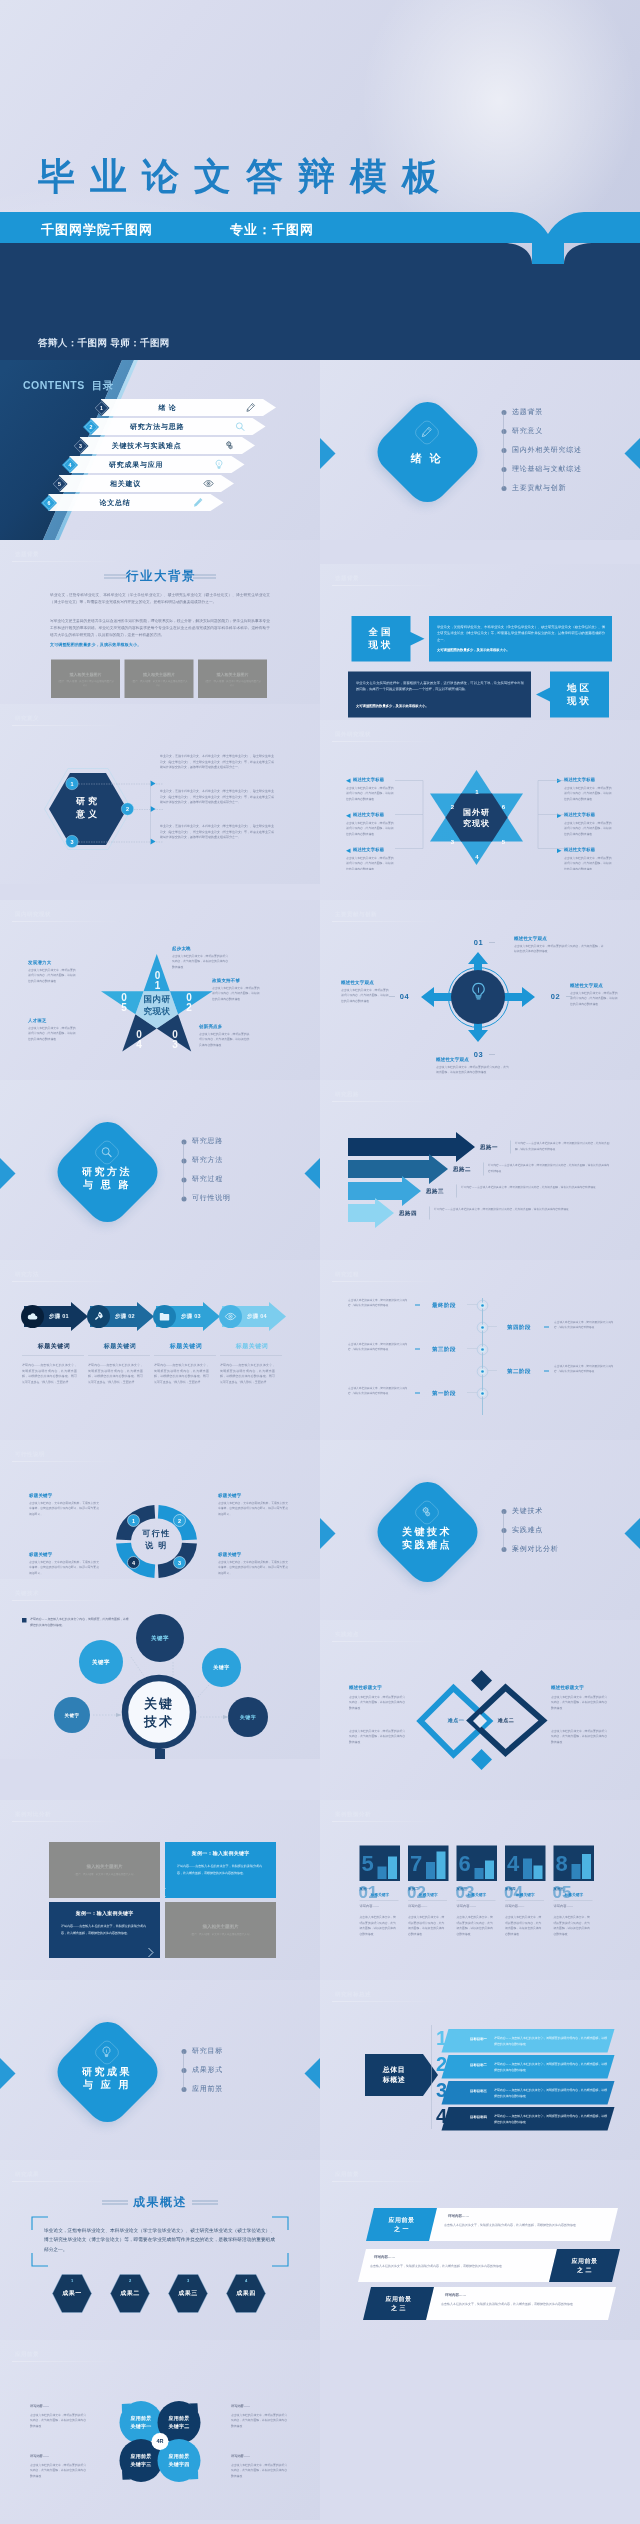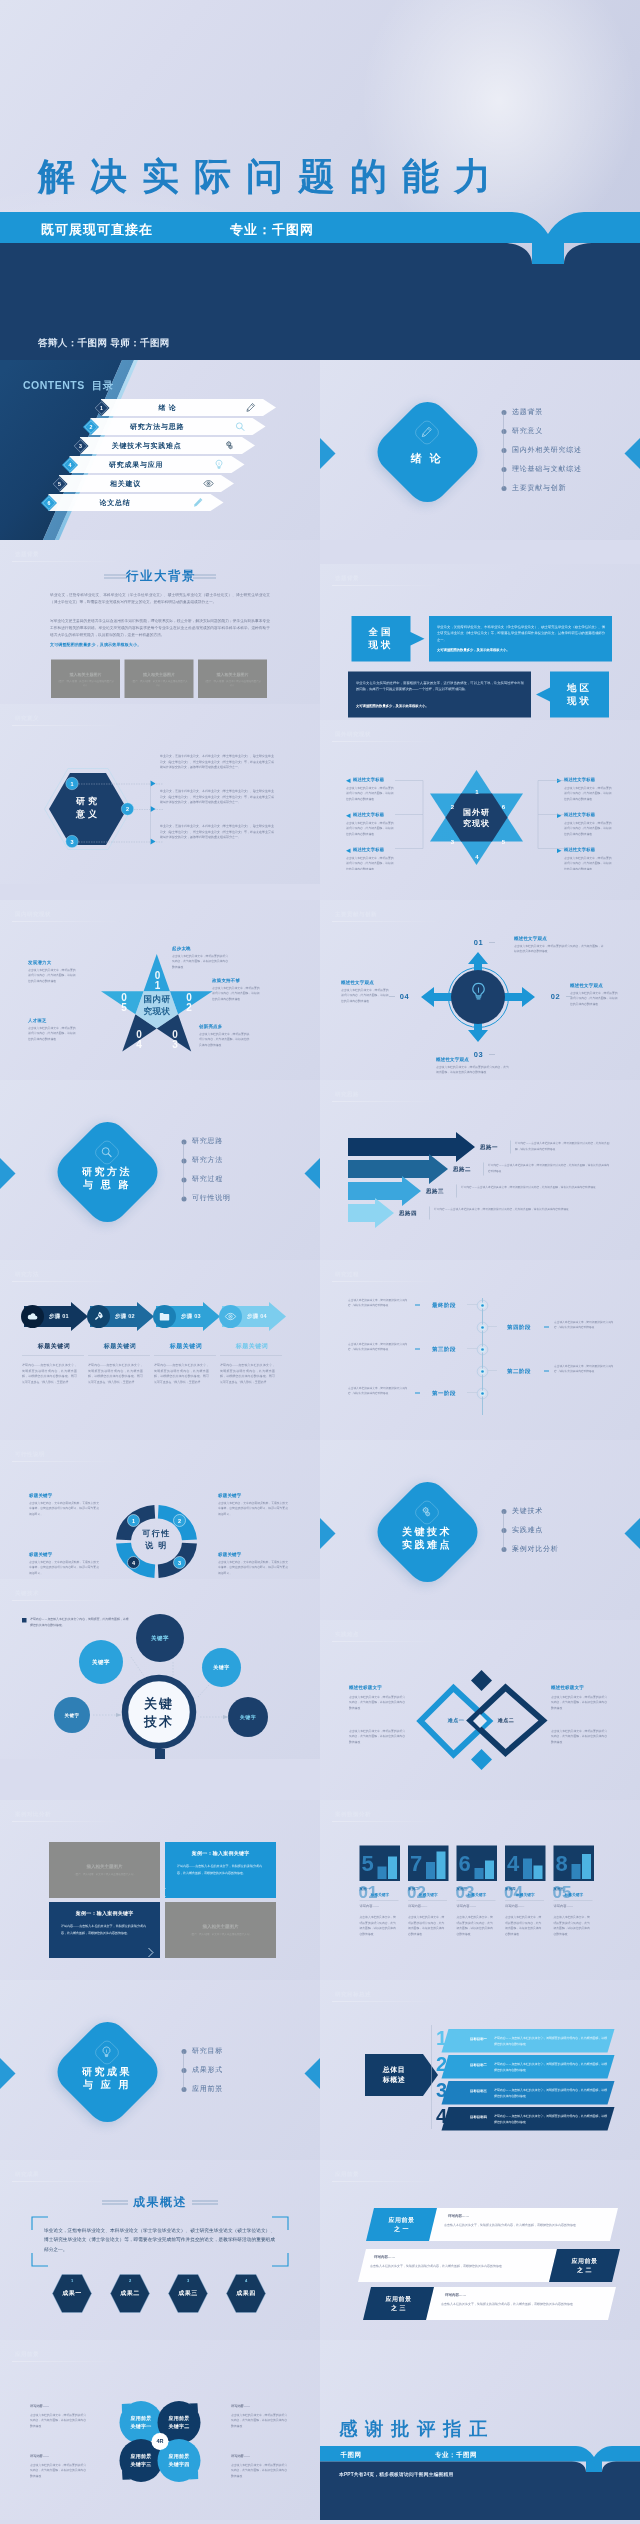--- a/index.html
+++ b/index.html
@@ -41,22 +41,22 @@
 <body>
 
 <div class="deck">
 <div class="slide s-big" style="left:0px;top:0px">
       <div class="bg"></div>
       <div class="canvas">
         <svg class="ab" style="left:0;top:212px" width="640" height="148">
           <path d="M0 0 H512 C526 0 540 9 548 22 C556 9 570 0 584 0 H640 V31 H564 V52 H532 V31 H0 Z" fill="#1c96d6"></path>
           <path d="M0 31 H504 C520 31 532 39 532 52 H564 C564 39 576 31 592 31 H640 V148 H0 Z" fill="#1b3f6b"></path>
         </svg>
-        <div class="title-main">解决实际问题的能力</div>
-        <div class="sub-l">既可展现可直接在</div>
+        <div class="title-main">毕业论文答辩模板</div>
+        <div class="sub-l">千图网学院千图网</div>
         <div class="sub-r">专业：千图网</div>
         <div class="presenter">答辩人：千图网   导师：千图网</div>
       </div>
     </div>
 <div class="slide s" style="left:0px;top:360px">
       <div class="bg"></div>
       <div class="canvas">
         <svg class="ab" style="left:0;top:0" width="640" height="360">
           <defs>
             <linearGradient id="cg1" x1=".1" y1="0" x2=".95" y2="1">
@@ -1032,26 +1032,13 @@
         <div class="ab b" style="left:60px;top:128px;font-size:6.4px;color:#6d7791">详写内容……</div>
         <div class="ab txt" style="left:60px;top:144px;width:116px;font-size:5.6px;line-height:1.95">点击输入本栏的具体文字，简明扼要的说明分项内容，此为概念图解，请根据您的具体内容酌情修改</div>
         <div class="ab b" style="left:462px;top:128px;font-size:6.4px;color:#6d7791">详写内容……</div>
         <div class="ab txt" style="left:462px;top:144px;width:116px;font-size:5.6px;line-height:1.95">点击输入本栏的具体文字，简明扼要的说明分项内容，此为概念图解，请根据您的具体内容酌情修改</div>
         <div class="ab b" style="left:60px;top:228px;font-size:6.4px;color:#6d7791">详写内容……</div>
         <div class="ab txt" style="left:60px;top:244px;width:116px;font-size:5.6px;line-height:1.95">点击输入本栏的具体文字，简明扼要的说明分项内容，此为概念图解，请根据您的具体内容酌情修改</div>
         <div class="ab b" style="left:462px;top:228px;font-size:6.4px;color:#6d7791">详写内容……</div>
         <div class="ab txt" style="left:462px;top:244px;width:116px;font-size:5.6px;line-height:1.95">点击输入本栏的具体文字，简明扼要的说明分项内容，此为概念图解，请根据您的具体内容酌情修改</div>
       </div>
     </div>
-<div class="slide s" style="left:320px;top:2340px">
-      <div class="bg"></div>
-      <div class="canvas">
-        <svg class="ab" style="left:0;top:212px" width="640" height="148">
-          <path d="M0 0 H512 C526 0 540 9 548 22 C556 9 570 0 584 0 H640 V31 H564 V52 H532 V31 H0 Z" fill="#1c96d6"></path>
-          <path d="M0 31 H504 C520 31 532 39 532 52 H564 C564 39 576 31 592 31 H640 V148 H0 Z" fill="#1b3f6b"></path>
-        </svg>
-        <div class="ab b" style="left:38px;top:158px;font-size:37px;color:#1f7fc4;letter-spacing:15px;line-height:1">感谢批评指正</div>
-        <div class="ab b" style="left:41px;top:221px;font-size:13px;color:#fff;letter-spacing:1px">千图网</div>
-        <div class="ab b" style="left:230px;top:221px;font-size:13px;color:#fff;letter-spacing:1px">专业：千图网</div>
-        <div class="ab b" style="left:38px;top:262px;font-size:9.5px;color:#dde8f5;letter-spacing:.4px">本PPT共有24页，精多模板请访问千图网主编图精用</div>
-      </div>
-    </div>
 </div>
 
 </body></html>

